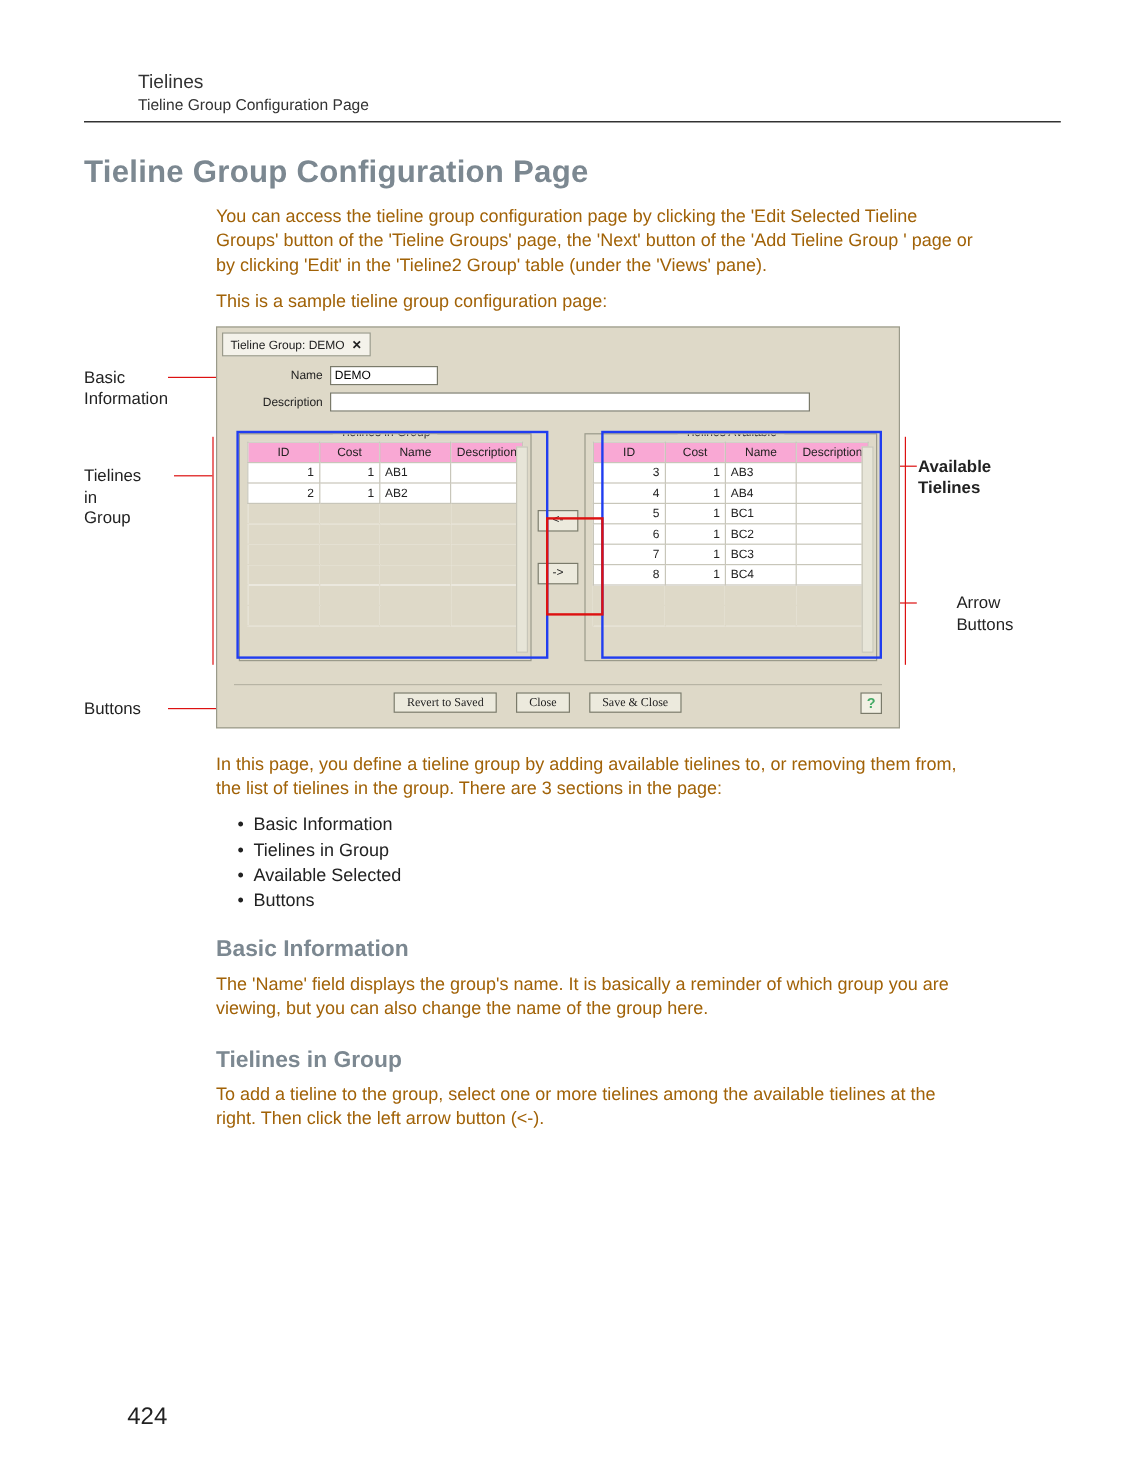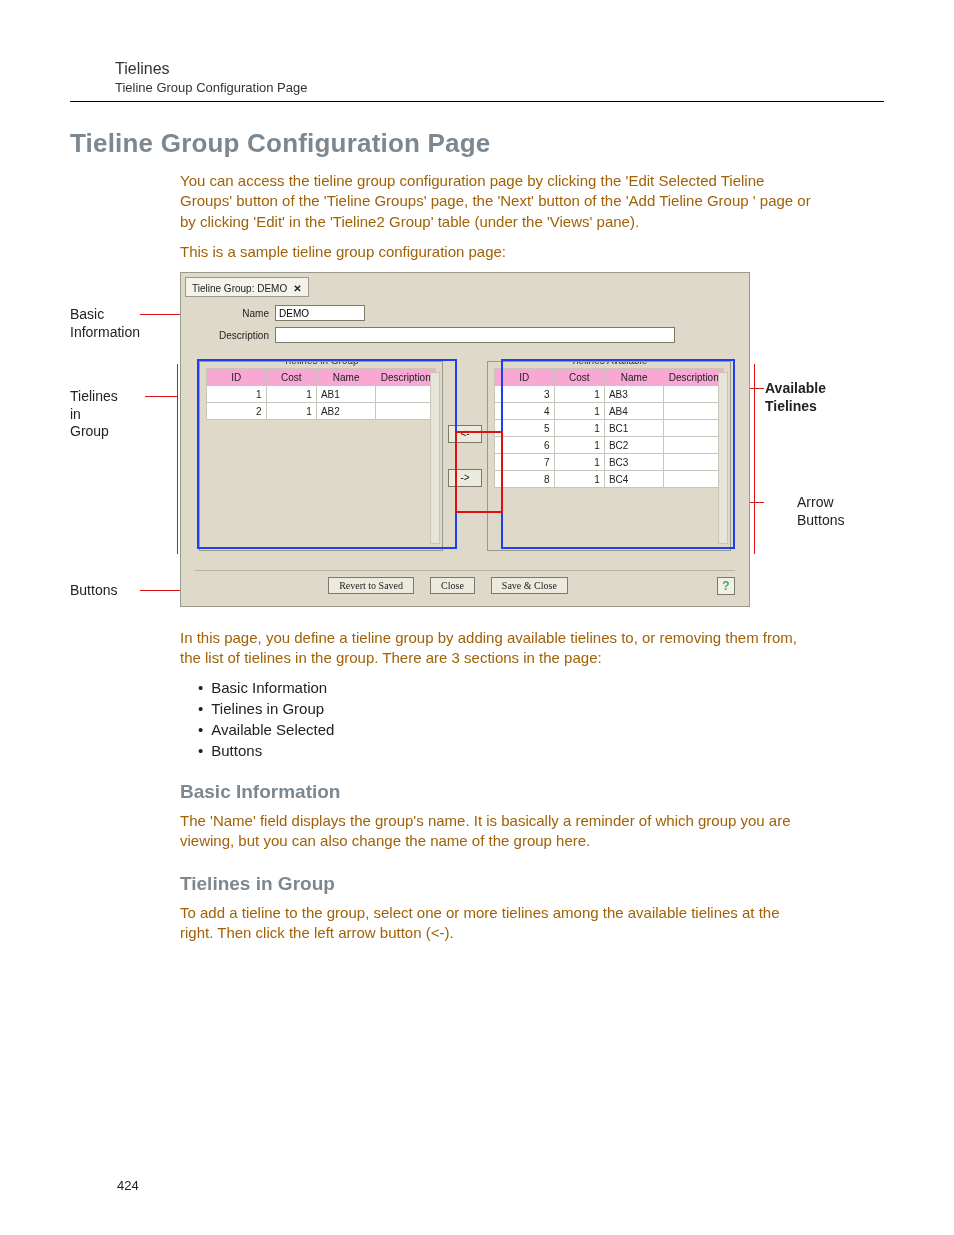--- a/index.html
+++ b/index.html
@@ -234,23 +234,23 @@
     text-align: center;
     line-height: 16px;
     font-size: 12px;
     font-weight: bold;
     cursor: pointer;
   }
 
   
   .pagenum {
     position: absolute;
-    left: 117px;
+    left: 106px;
     bottom: 42px;
-    font-size: 13px;
+    font-size: 20px;
     text-align: right;
   }
 </style>
 </head>
 <body>
 
 <div class="runhead">
   <div class="runhead-title">Tielines</div>
   <div class="runhead-sub">Tieline Group Configuration Page</div>
 </div>

